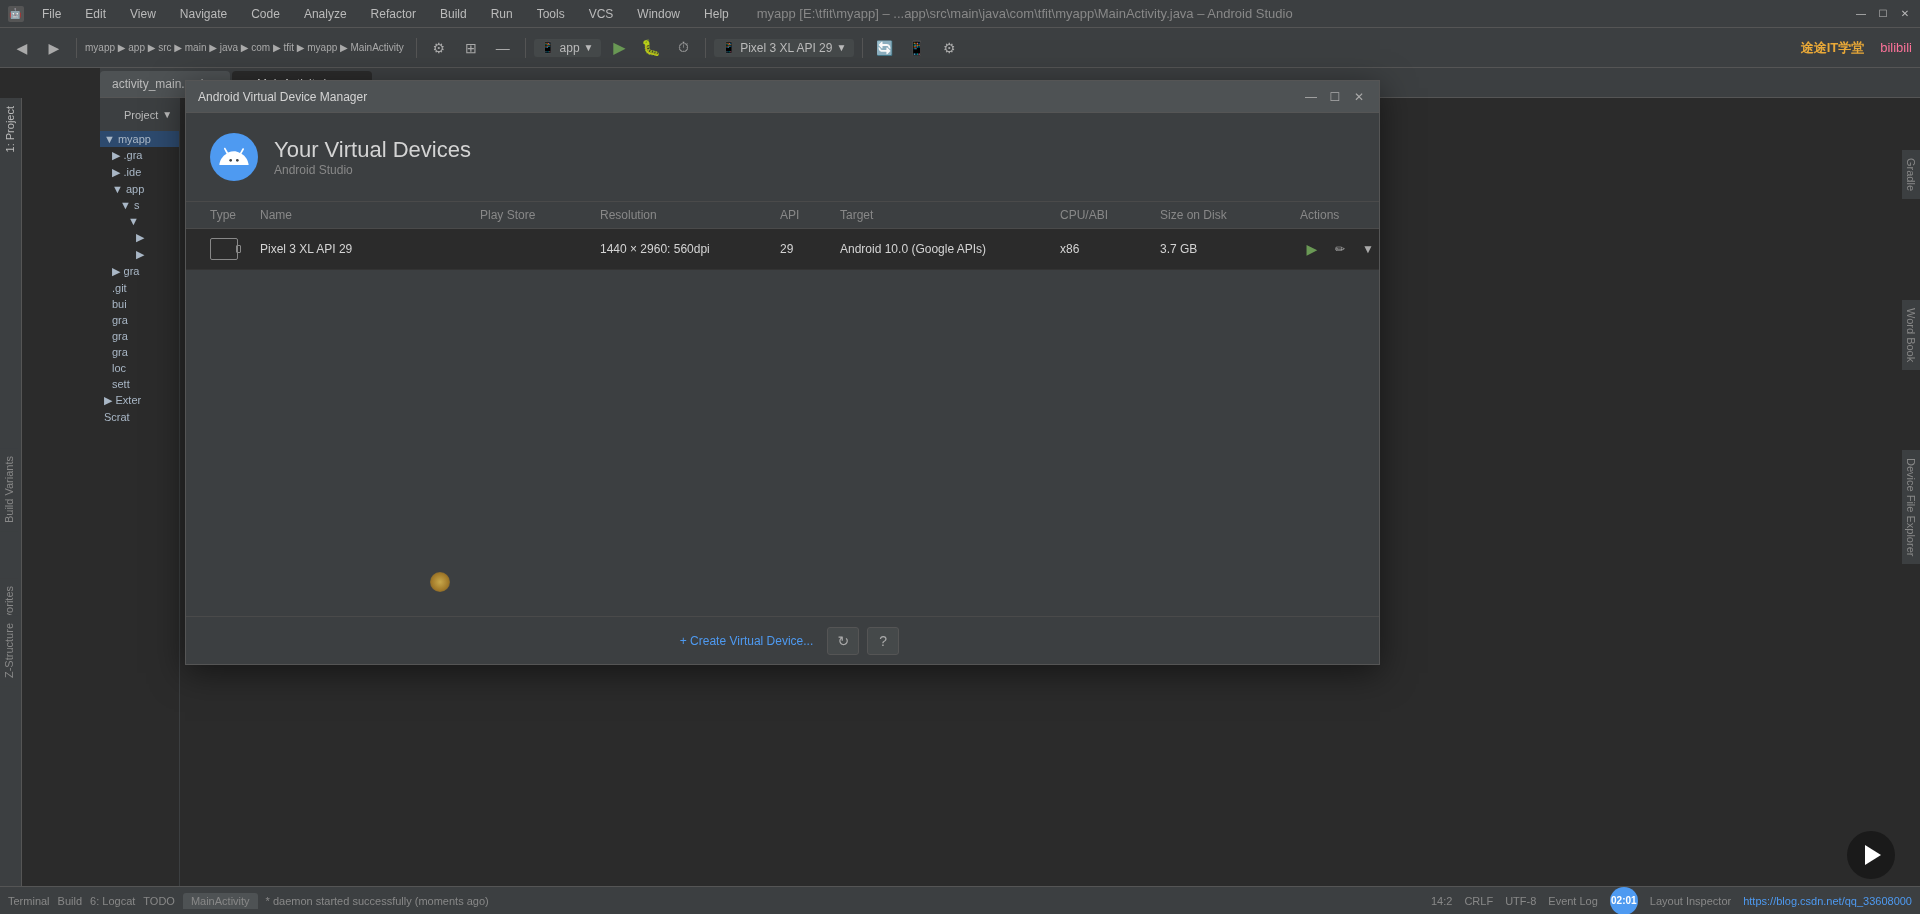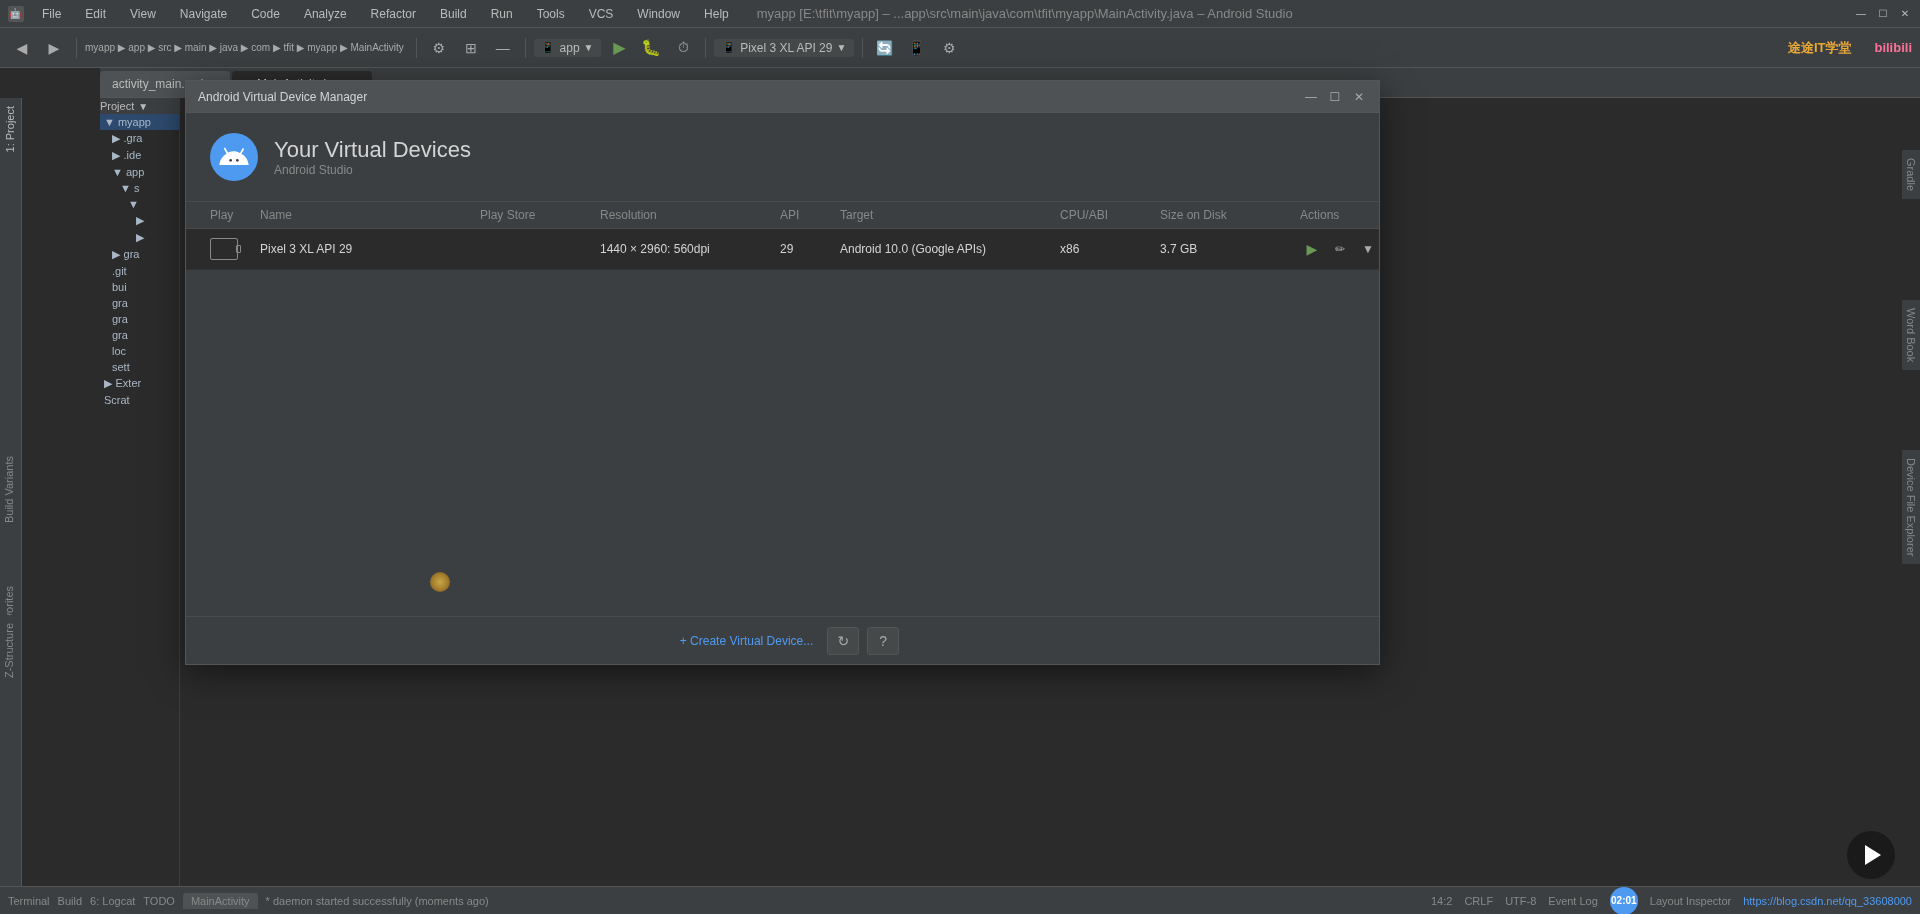--- a/index.html
+++ b/index.html
@@ -151,31 +151,31 @@
       padding: 2px 8px;
       gap: 4px;
       font-size: 12px;
       color: #bbb;
       cursor: pointer;
     }
     .branding {
       margin-left: auto;
       display: flex;
       align-items: center;
-      gap: 23px;
+      gap: 16px;
     }
     .brand-text {
       color: #e8a838;
       font-size: 13px;
       font-weight: bold;
     }
     .brand-bili {
       color: #fb7299;
       font-size: 13px;
-      font-weight: bold;
+      font-weight: normal;
     }
 
     
     .file-tabs {
       position: absolute;
       top: 68px;
       left: 100px;
       right: 0;
       height: 30px;
       background: #3c3f41;
@@ -211,25 +211,25 @@
       position: absolute;
       top: 98px;
       left: 100px;
       width: 80px;
       bottom: 28px;
       background: #2b2b2b;
       border-right: 1px solid #3c3f41;
       overflow: hidden;
     }
     .project-header {
-      height: 16px;
-      background: #3c3f41;
-      display: flex;
-      align-items: center;
-      padding: 0 0;
+      height: 33px;
+      background: #3c3f41;
+      display: flex;
+      align-items: center;
+      padding: 0 24px;
       font-size: 11px;
       color: #bbb;
       gap: 4px;
     }
     .tree-item {
       padding: 2px 4px;
       font-size: 11px;
       color: #a9b7c6;
       cursor: pointer;
       white-space: nowrap;
@@ -700,21 +700,21 @@
     </div>
     <div class="avd-header-text">
       <h1>Your Virtual Devices</h1>
       <p>Android Studio</p>
     </div>
   </div>
 
   <div class="avd-content">
 
     <div class="avd-table-header">
-      <span>Play</span>
+      <span>Type</span>
       <span>Name</span>
       <span>Play Store</span>
       <span>Resolution</span>
       <span>API</span>
       <span>Target</span>
       <span>CPU/ABI</span>
       <span>Size on Disk</span>
       <span>Actions</span>
     </div>
 

